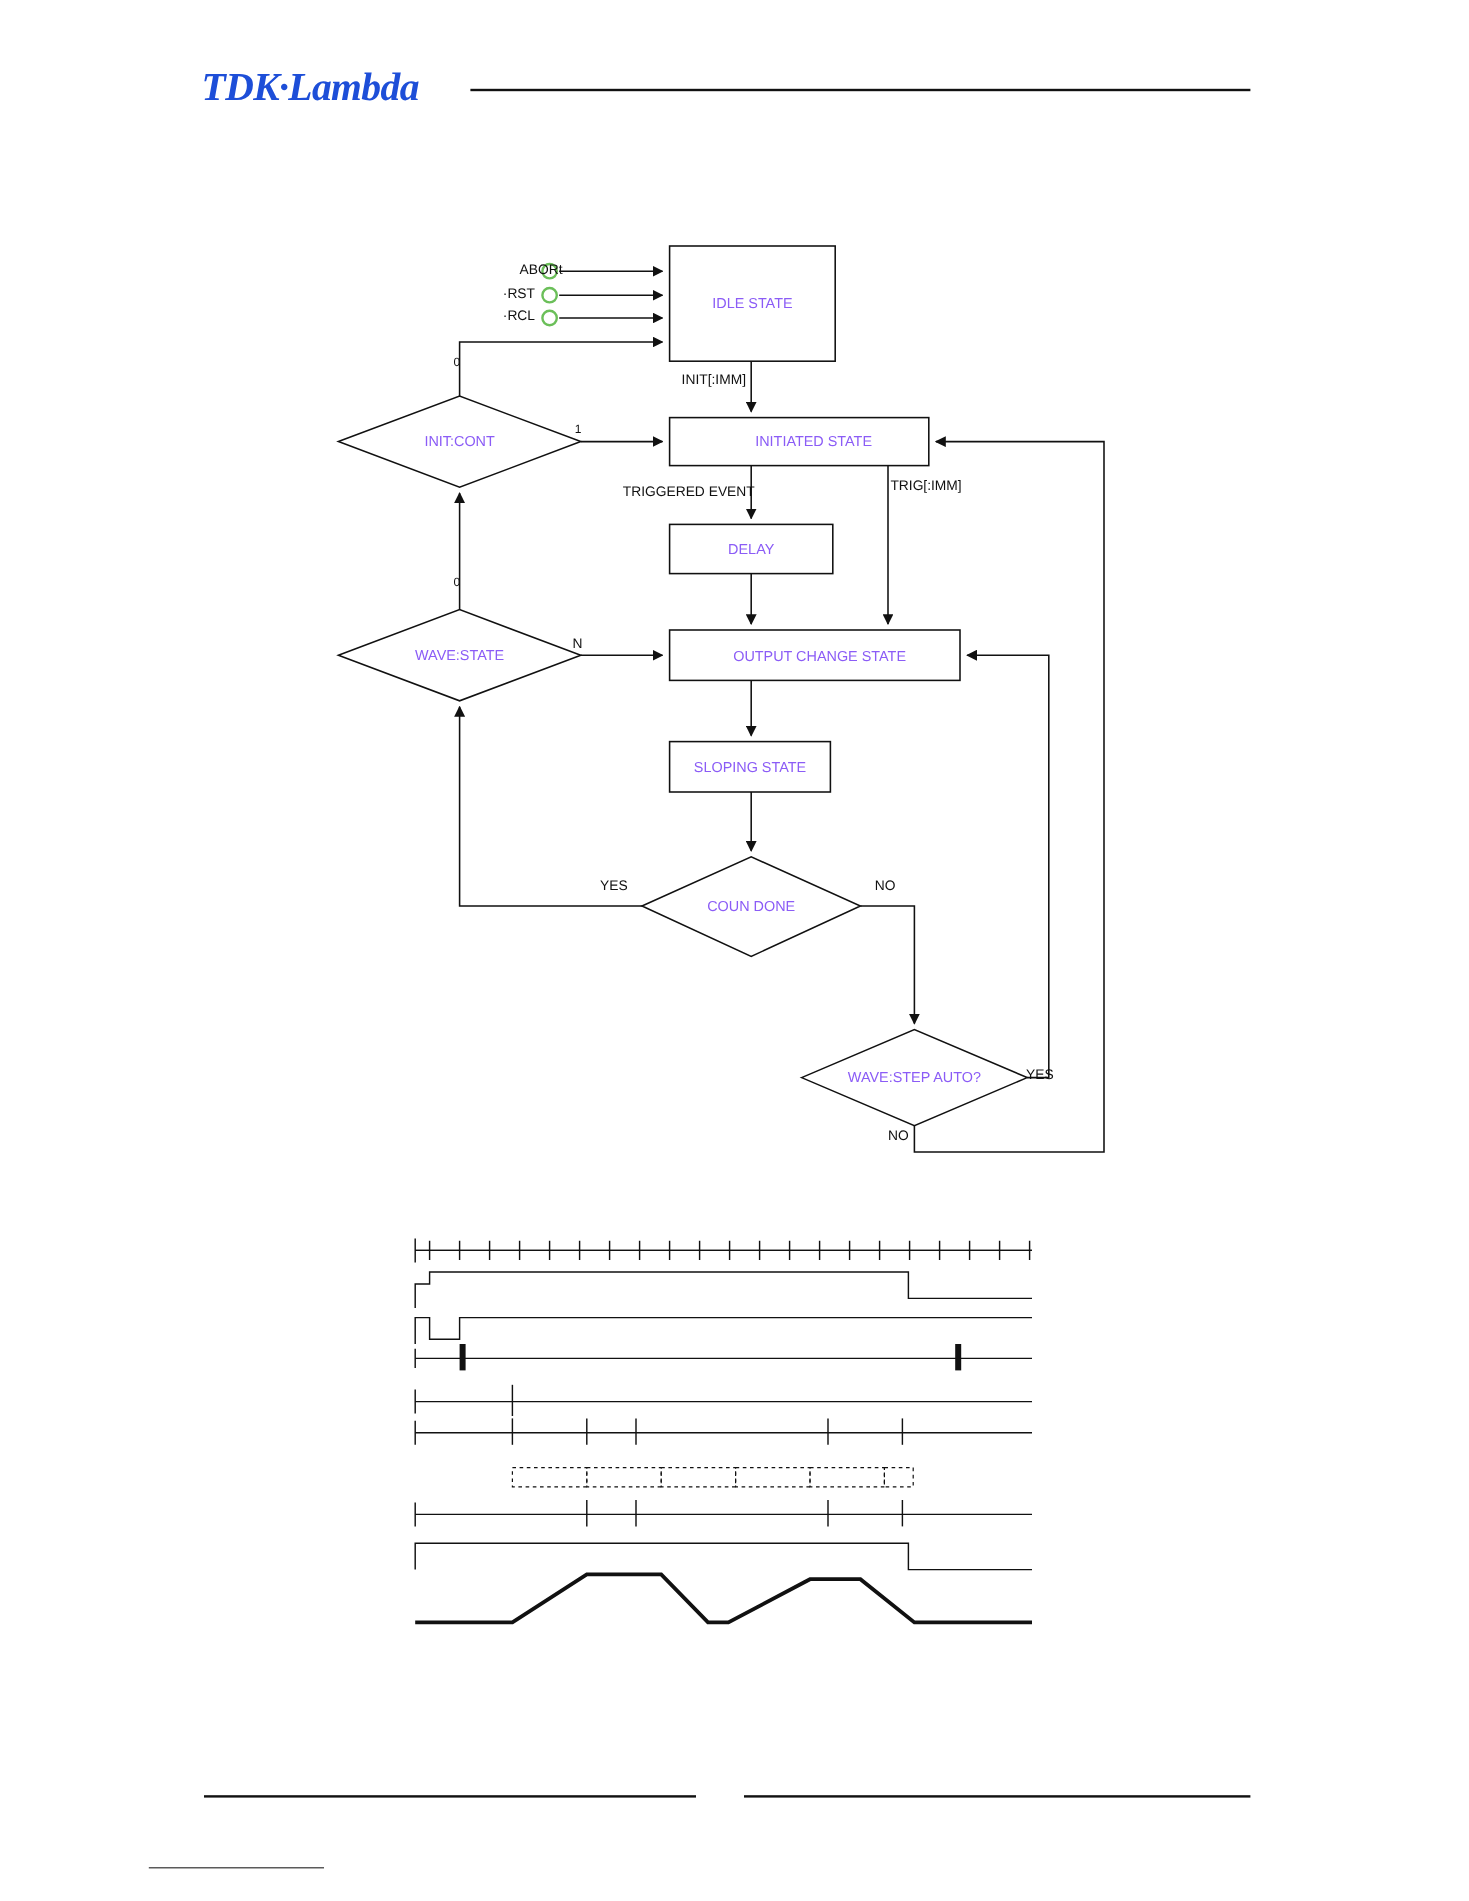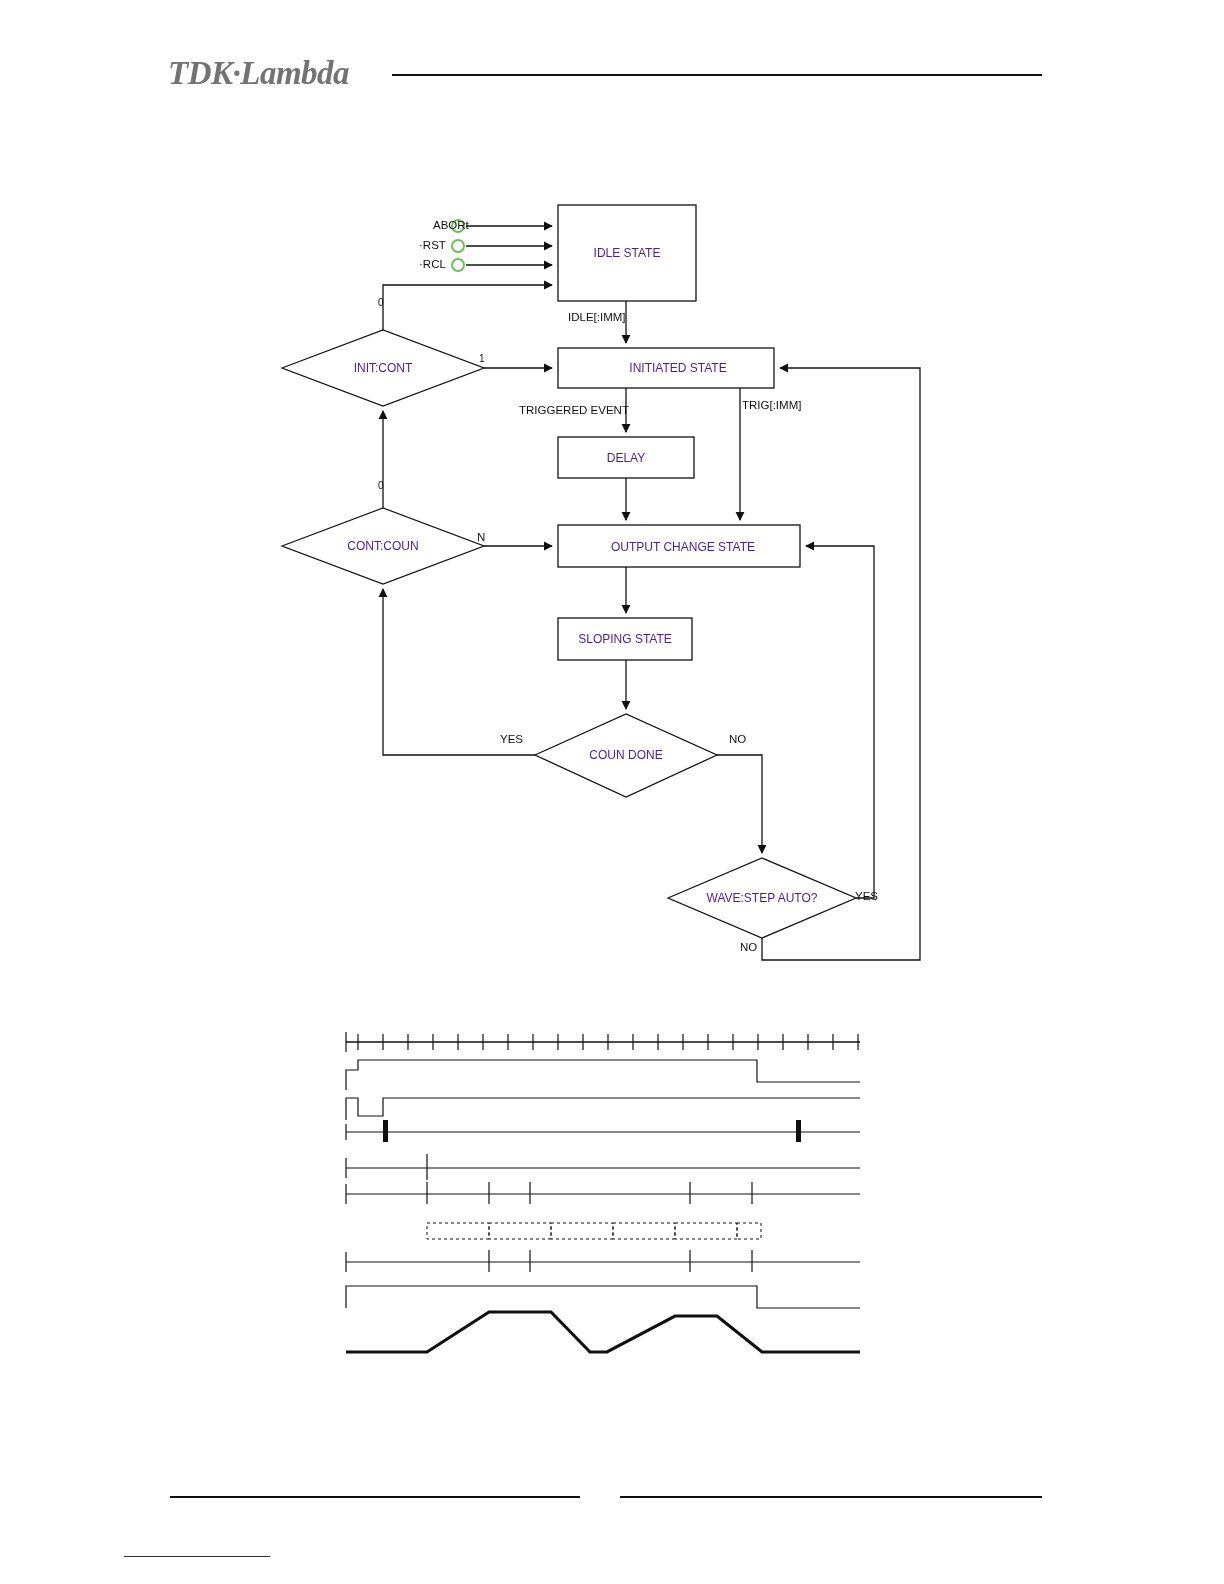--- a/index.html
+++ b/index.html
@@ -1,32 +1,32 @@
 <!DOCTYPE html>
 <html><head>
 <meta charset="utf-8">
 <style>
   html,body{margin:0;padding:0;background:#ffffff;}
   body{width:1224px;height:1584px;position:relative;font-family:"Liberation Sans",sans-serif;color:#000;}
   .page{position:relative;width:1224px;height:1584px;overflow:hidden;}
 
   
-  .logo{position:absolute;left:168px;top:55px;font-family:"Liberation Serif",serif;font-style:italic;font-weight:bold;font-size:33px;letter-spacing:-0.5px;color:#737373;}
+  .logo{position:absolute;left:168px;top:55px;font-family:"Liberation Serif",serif;font-style:italic;font-weight:bold;font-size:33px;letter-spacing:-0.5px;color:#1d4ed8;}
   .header-rule{position:absolute;left:392px;top:74px;width:650px;height:2px;background:#111;}
 
   
   .footer-rule-left{position:absolute;left:170px;top:1496px;width:410px;height:2px;background:#111;}
   .footer-rule-right{position:absolute;left:620px;top:1496px;width:422px;height:2px;background:#111;}
   .footer-rule-bottom{position:absolute;left:124px;top:1556px;width:146px;height:1px;background:#333;}
 
   
   .fc{position:absolute;left:0;top:0;width:1224px;height:1010px;}
   .fc svg{position:absolute;left:0;top:0;}
   .lbl{position:absolute;font-size:11.5px;line-height:13px;color:#111;white-space:nowrap;}
-  .boxlabel{position:absolute;font-size:12px;color:#4c1d95;white-space:nowrap;text-align:center;}
+  .boxlabel{position:absolute;font-size:12px;color:#8b5cf6;white-space:nowrap;text-align:center;}
 
   
   .td{position:absolute;left:0;top:1020px;width:1224px;height:370px;}
 </style>
 </head>
 <body>
 
 <div class="page">
 
   <div class="logo">TDK·Lambda</div>
@@ -89,31 +89,31 @@
         <circle cx="458" cy="226" r="6" fill="#ffffff" stroke="#6bbf59" stroke-width="2"></circle>
         <circle cx="458" cy="246" r="6" fill="#ffffff" stroke="#6bbf59" stroke-width="2"></circle>
         <circle cx="458" cy="265" r="6" fill="#ffffff" stroke="#6bbf59" stroke-width="2"></circle>
       </g>
     </svg>
 
     <div class="boxlabel" style="left:558px;top:246px;width:138px;">IDLE STATE</div>
     <div class="boxlabel" style="left:282px;top:361px;width:202px;">INIT:CONT</div>
     <div class="boxlabel" style="left:558px;top:361px;width:240px;">INITIATED STATE</div>
     <div class="boxlabel" style="left:558px;top:451px;width:136px;">DELAY</div>
-    <div class="boxlabel" style="left:282px;top:539px;width:202px;">CONT:COUN</div>
+    <div class="boxlabel" style="left:282px;top:539px;width:202px;">WAVE:STATE</div>
     <div class="boxlabel" style="left:558px;top:540px;width:250px;">OUTPUT CHANGE STATE</div>
     <div class="boxlabel" style="left:558px;top:632px;width:134px;">SLOPING STATE</div>
     <div class="boxlabel" style="left:535px;top:748px;width:182px;">COUN DONE</div>
     <div class="boxlabel" style="left:668px;top:891px;width:188px;">WAVE:STEP AUTO?</div>
 
     <div class="lbl" style="left:411px;top:219px;margin-left:22px;">ABORt</div>
     <div class="lbl" style="left:419px;top:239px;">·RST</div>
     <div class="lbl" style="left:419px;top:258px;">·RCL</div>
 
-    <div class="lbl" style="left:568px;top:311px;">IDLE[:IMM]</div>
+    <div class="lbl" style="left:568px;top:311px;">INIT[:IMM]</div>
     <div class="lbl" style="left:378px;top:296px;font-size:10px;">0</div>
     <div class="lbl" style="left:479px;top:352px;font-size:10px;">1</div>
     <div class="lbl" style="left:519px;top:404px;">TRIGGERED EVENT</div>
     <div class="lbl" style="left:742px;top:399px;">TRIG[:IMM]</div>
     <div class="lbl" style="left:378px;top:479px;font-size:10px;">0</div>
     <div class="lbl" style="left:477px;top:531px;">N</div>
     <div class="lbl" style="left:500px;top:733px;">YES</div>
     <div class="lbl" style="left:729px;top:733px;">NO</div>
     <div class="lbl" style="left:855px;top:890px;">YES</div>
     <div class="lbl" style="left:740px;top:941px;">NO</div>

